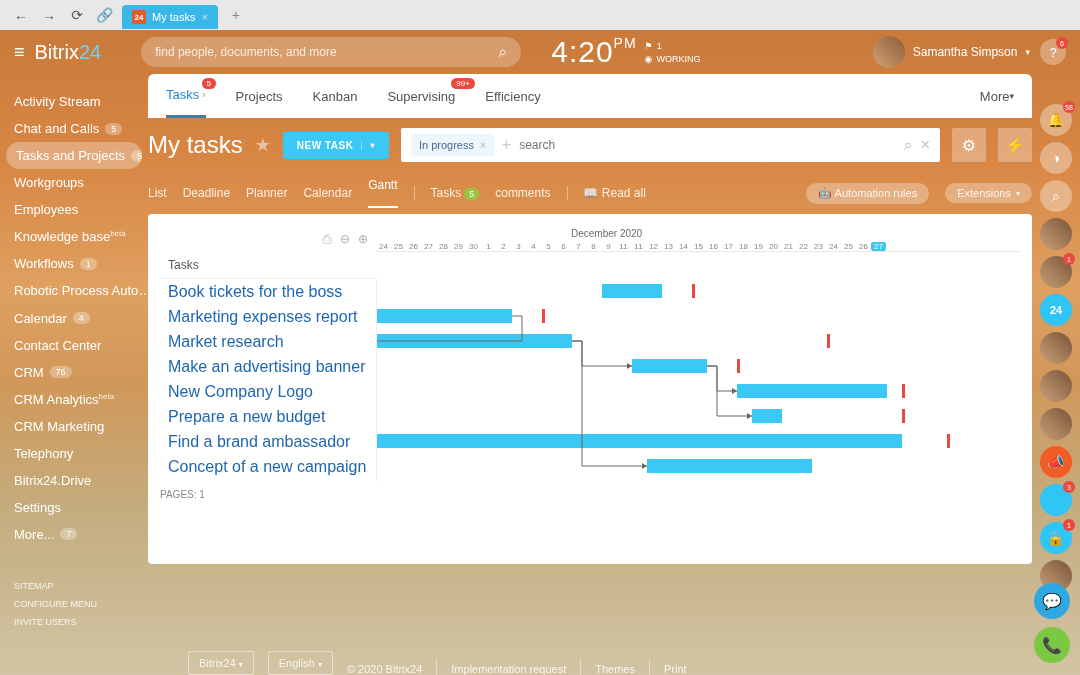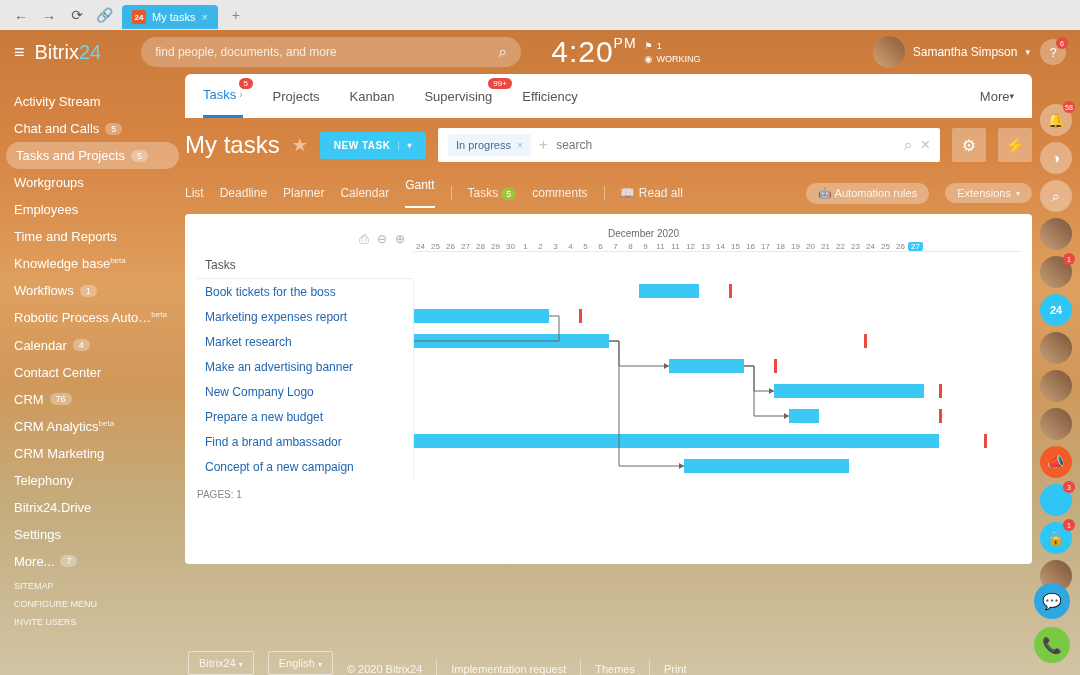--- a/index.html
+++ b/index.html
@@ -24,21 +24,21 @@
 .clock{font-size:30px;font-weight:200;letter-spacing:1px}
 .clock .ampm{font-size:14px;vertical-align:top}
 .clock-sub{font-size:9px;display:flex;flex-direction:column;gap:3px}
 .clock-sub .row{display:flex;align-items:center;gap:4px}
 .user-area{margin-left:auto;display:flex;align-items:center;gap:8px}
 .avatar{width:32px;height:32px;border-radius:50%;background:linear-gradient(45deg,#d4a373,#8b5a3c)}
 .user-name{font-size:12px}
 .help-circle{width:26px;height:26px;border-radius:50%;background:rgba(255,255,255,0.3);display:flex;align-items:center;justify-content:center;font-size:13px;margin-left:10px;position:relative}
 .help-circle .dot{position:absolute;top:-2px;right:-2px;width:12px;height:12px;background:#e9493e;border-radius:50%;font-size:7px;display:flex;align-items:center;justify-content:center}
 .body{flex:1;display:flex;overflow:hidden}
-.sidebar{width:185px;padding:14px 0;color:#fff;font-size:13px}
+.sidebar{width:148px;padding:14px 0;color:#fff;font-size:13px}
 .sidebar .item{padding:6px 14px;display:flex;align-items:center;gap:6px;cursor:pointer;white-space:nowrap;overflow:hidden;text-overflow:ellipsis}
 .sidebar .item.active{background:rgba(255,255,255,0.3);border-radius:14px;margin:0 6px;padding:6px 10px}
 .sidebar .badge{background:rgba(255,255,255,0.3);border-radius:8px;font-size:9px;padding:1px 6px;min-width:16px;text-align:center}
 .sidebar .sup{font-size:8px;vertical-align:super;opacity:.85}
 .main{flex:1;display:flex;flex-direction:column;margin-right:48px}
 .tabs-bar{background:#fff;border-radius:6px 6px 0 0;display:flex;align-items:center;height:44px;padding:0 18px;gap:30px;font-size:13px;color:#545454}
 .tabs-bar .tab-item{cursor:pointer;position:relative;height:44px;display:flex;align-items:center}
 .tabs-bar .tab-item.active{color:#1e87d6;border-bottom:3px solid #1e87d6}
 .tabs-bar .tbadge{position:absolute;top:4px;left:100%;margin-left:-4px;background:#e9493e;color:#fff;font-size:8px;padding:1px 5px;border-radius:8px}
 .tabs-bar .more{margin-left:auto;cursor:pointer}
@@ -68,21 +68,21 @@
 .gantt-hdr .tcol{width:216px;display:flex;justify-content:flex-end;gap:8px;padding-right:8px;color:#b0b0b0}
 .gantt-hdr .hicon{cursor:pointer;font-size:12px}
 .timeline-hdr{flex:1;border-bottom:1px solid #e8e8e8;position:relative;height:26px}
 .month-label{position:absolute;top:2px;left:195px;font-size:10px;color:#6a6a6a}
 .days-row{position:absolute;bottom:0;left:0;right:0;display:flex;font-size:8px;color:#888}
 .days-row .d{width:15px;text-align:center}
 .days-row .d.today{background:#3bc8f5;color:#fff;border-radius:2px}
 .task-label-hdr{width:216px;font-size:12px;color:#555;padding:6px 8px;border-bottom:1px solid #eee}
 .gantt-body{display:flex}
 .task-names{width:216px}
-.task-names .tname{height:25px;display:flex;align-items:center;padding-left:8px;font-size:12px;color:#2067b0;cursor:pointer}
+.task-names .tname{height:25px;display:flex;align-items:center;padding-left:8px;font-size:16px;color:#2067b0;cursor:pointer}
 .chart-area{flex:1;position:relative;border-left:1px solid #eee}
 .chart-area svg{width:600px;height:200px}
 .bar{fill:#3bc8f5}
 .dead{fill:#e9493e}
 .link{stroke:#666;stroke-width:1;fill:none}
 .arrow{fill:#666}
 .pages{font-size:10px;color:#888;margin-top:8px}
 .rail{position:absolute;right:0;top:74px;width:48px;display:flex;flex-direction:column;align-items:center;gap:6px}
 .rail .r{width:32px;height:32px;border-radius:50%;background:rgba(255,255,255,.35);display:flex;align-items:center;justify-content:center;color:#fff;font-size:14px;cursor:pointer;position:relative}
 .rail .r.blue{background:#2fc6f6}
@@ -146,23 +146,20 @@
         </div>
         <div class="item active">
           <span>Tasks and Projects</span>
           <span class="badge">5</span>
         </div>
         <div class="item">
           <span>Workgroups</span>
         </div>
         <div class="item">
           <span>Employees</span>
-        </div>
-        <div class="item">
-          <span>Time and Reports</span>
         </div>
         <div class="item">
           <span>Knowledge base<span class="sup">beta</span></span>
         </div>
         <div class="item">
           <span>Workflows</span>
           <span class="badge">1</span>
         </div>
         <div class="item">
           <span>Robotic Process Auto…<span class="sup">beta</span></span>

